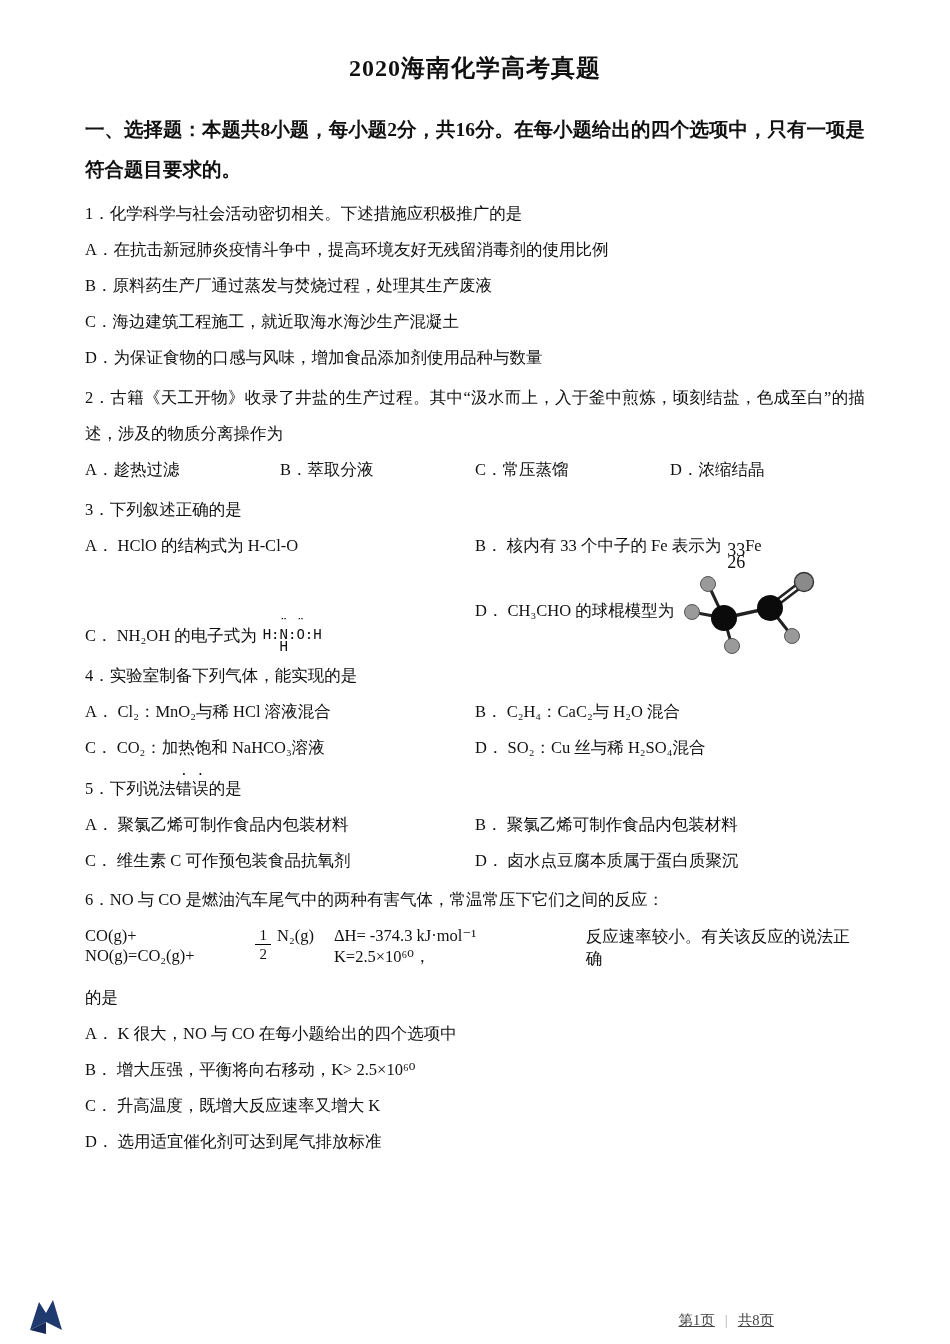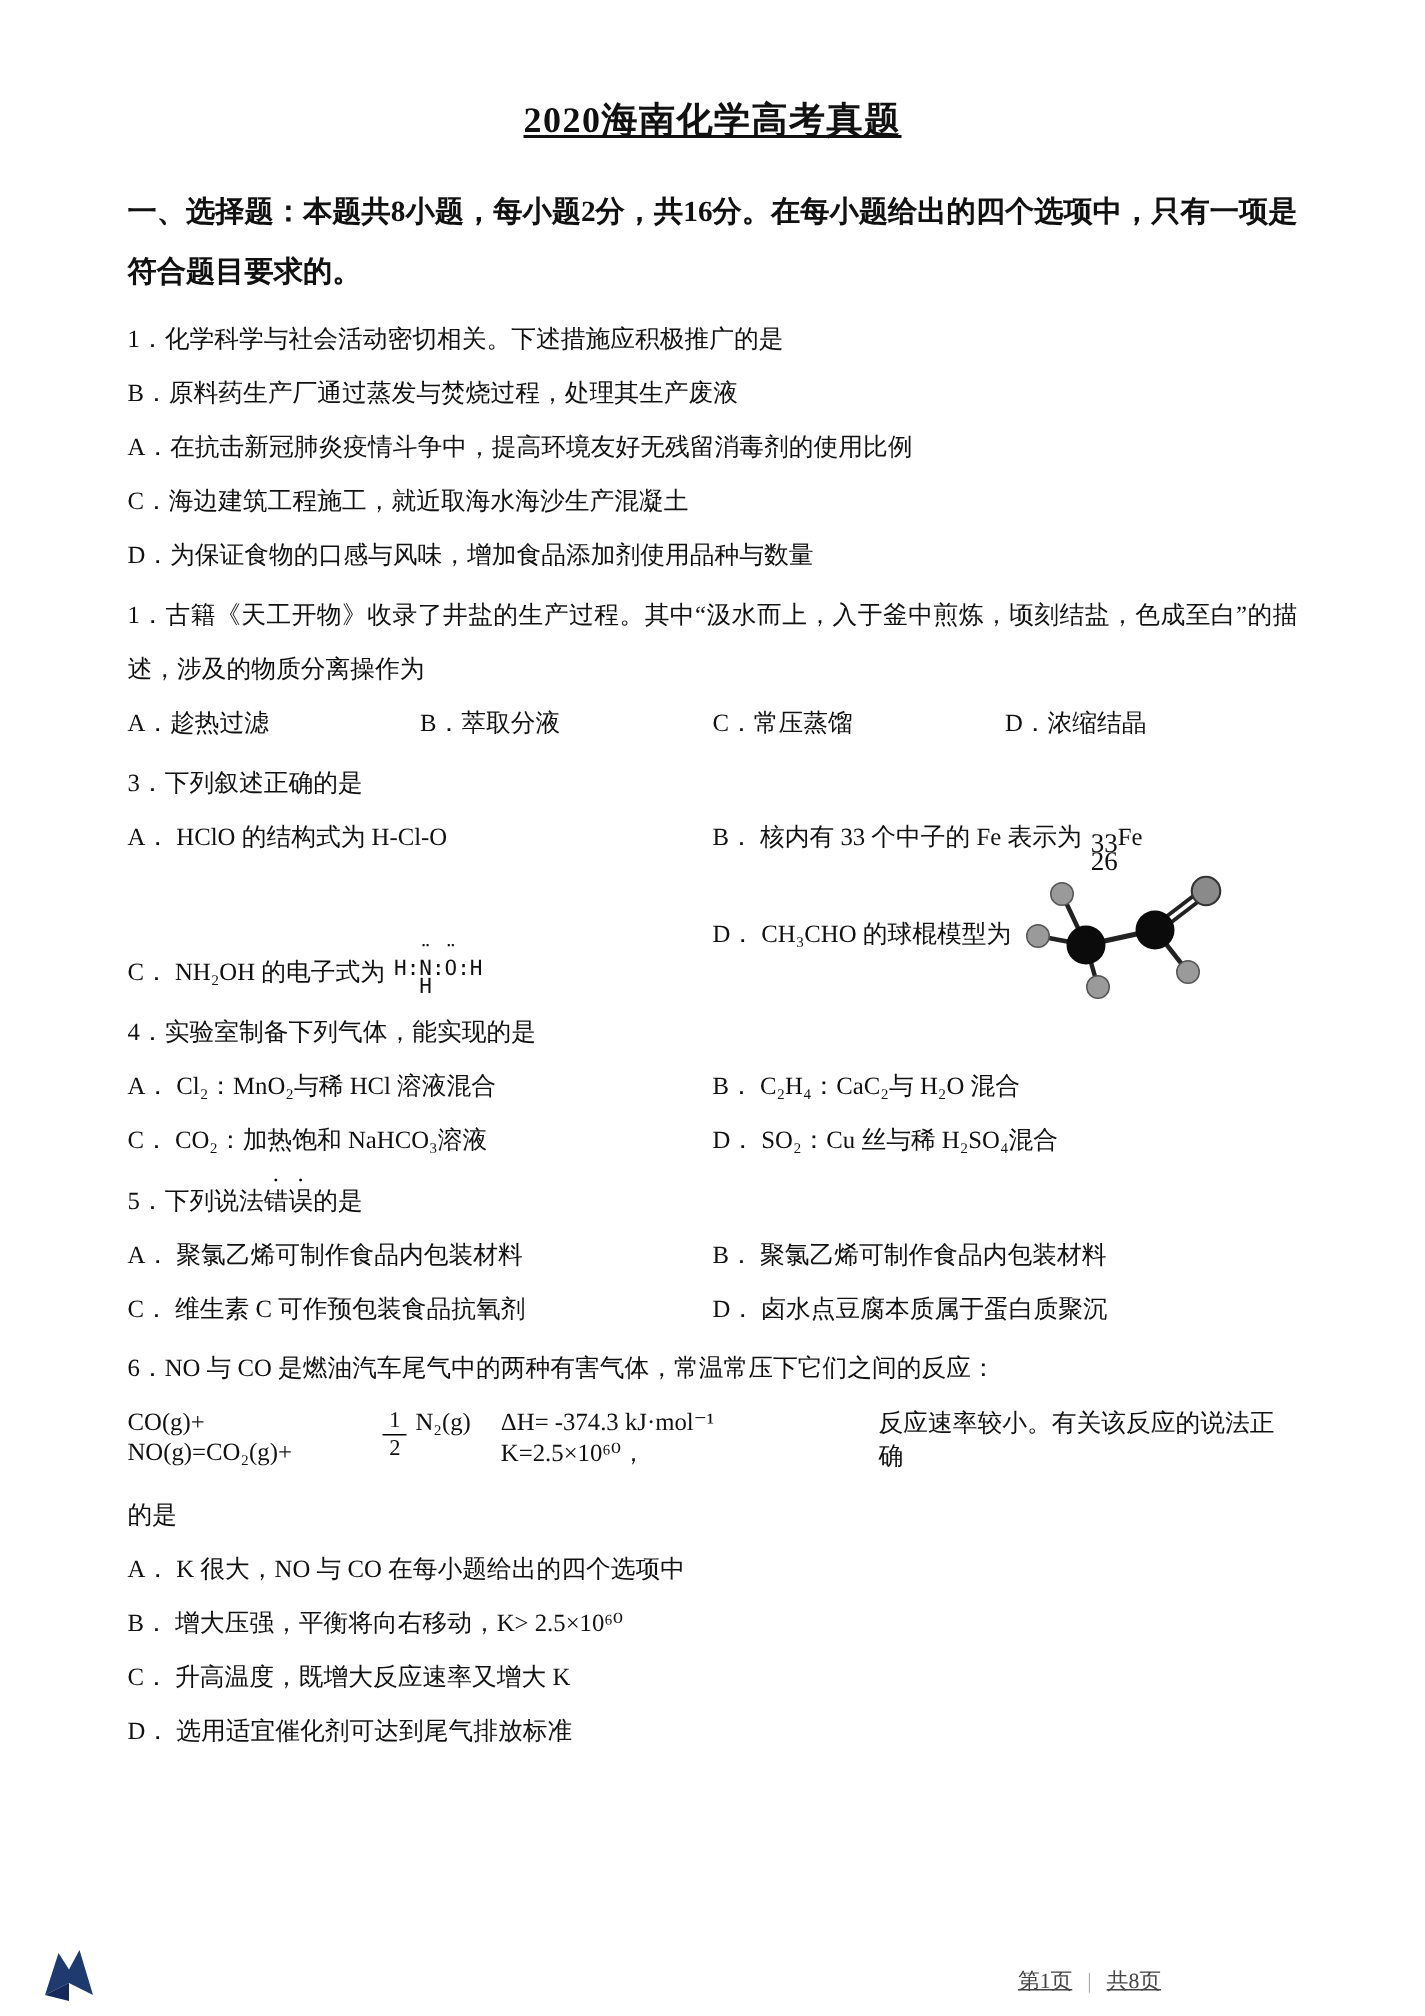--- a/index.html
+++ b/index.html
@@ -16,23 +16,22 @@
     position: relative;
     width: 950px;
     height: 1344px;
     box-sizing: border-box;
     padding: 52px 85px 0 85px;
   }
   h1.doc-title {
     text-align: center;
     font-size: 24px;
     font-weight: bold;
-    margin: 12px 0 26px 0;
+    margin: 0 0 26px 0;
     letter-spacing: 1px;
-    text-decoration: underline;
   }
   .section-heading {
     font-size: 19.5px;
     font-weight: bold;
     line-height: 2.05;
     margin: 0 0 6px 0;
     text-align: justify;
   }
   .question { margin-top: 4px; }
   .question p { margin: 0; }
@@ -123,28 +122,28 @@
 <body>
 
 <div class="page">
 
   <h1 class="doc-title">2020海南化学高考真题</h1>
 
   <p class="section-heading">一、选择题：本题共8小题，每小题2分，共16分。在每小题给出的四个选项中，只有一项是符合题目要求的。</p>
 
   <div class="question">
     <p class="t">1．化学科学与社会活动密切相关。下述措施应积极推广的是</p>
+    <p class="t">A．在抗击新冠肺炎疫情斗争中，提高环境友好无残留消毒剂的使用比例</p>
     <p class="t">B．原料药生产厂通过蒸发与焚烧过程，处理其生产废液</p>
-    <p class="t">A．在抗击新冠肺炎疫情斗争中，提高环境友好无残留消毒剂的使用比例</p>
     <p class="t">C．海边建筑工程施工，就近取海水海沙生产混凝土</p>
     <p class="t">D．为保证食物的口感与风味，增加食品添加剂使用品种与数量</p>
   </div>
 
   <div class="question">
-    <p class="t">1．古籍《天工开物》收录了井盐的生产过程。其中“汲水而上，入于釜中煎炼，顷刻结盐，色成至白”的描述，涉及的物质分离操作为</p>
+    <p class="t">2．古籍《天工开物》收录了井盐的生产过程。其中“汲水而上，入于釜中煎炼，顷刻结盐，色成至白”的描述，涉及的物质分离操作为</p>
     <div class="opts-row4 t">
       <span class="opt-q">A．趁热过滤</span>
       <span class="opt-q">B．萃取分液</span>
       <span class="opt-q">C．常压蒸馏</span>
       <span class="opt-q">D．浓缩结晶</span>
     </div>
   </div>
 
   <div class="question">
     <p class="t">3．下列叙述正确的是</p>

